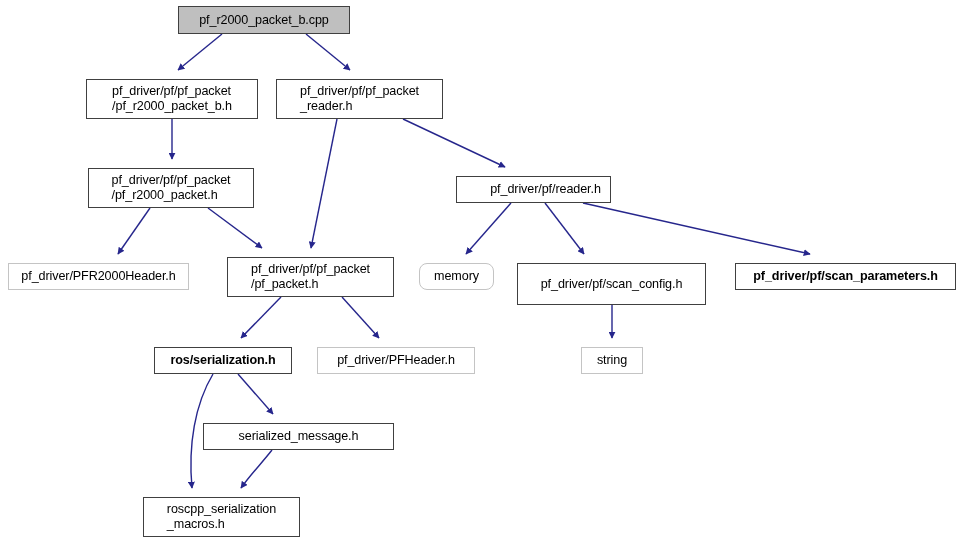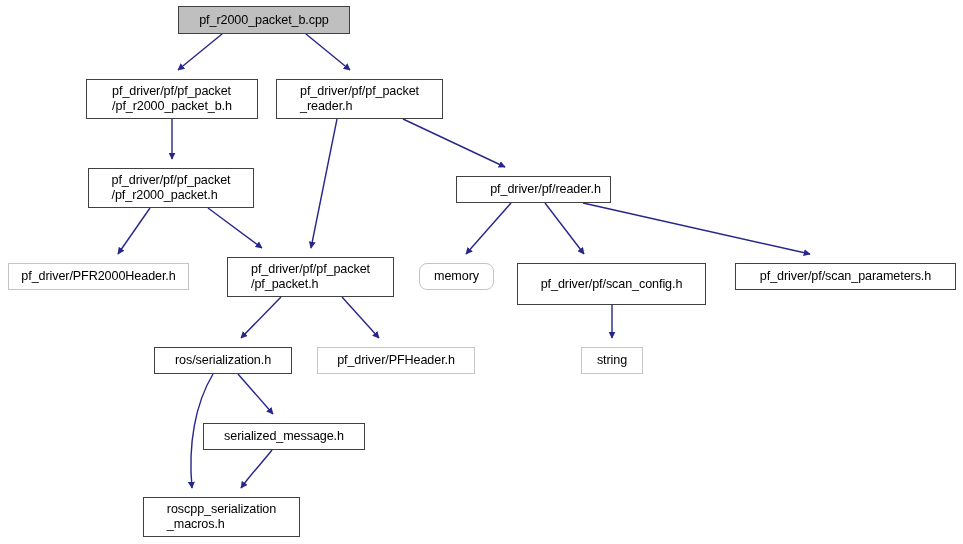--- a/index.html
+++ b/index.html
@@ -93,22 +93,22 @@
       <div class="node linked" style="left: 276px; top: 79px; width: 167px; height: 40px;"><span class="node-label">pf_driver/pf/pf_packet
 _reader.h</span></div>
       <div class="node linked" style="left: 88px; top: 168px; width: 166px; height: 40px;"><span class="node-label">pf_driver/pf/pf_packet
 /pf_r2000_packet.h</span></div>
       <div class="node linked" style="left: 456px; top: 176px; width: 155px; height: 27px; padding-left: 24px;"><span class="node-label">pf_driver/pf/reader.h</span></div>
       <div class="node" style="left: 8px; top: 263px; width: 181px; height: 27px;"><span class="node-label">pf_driver/PFR2000Header.h</span></div>
       <div class="node linked" style="left: 227px; top: 257px; width: 167px; height: 40px;"><span class="node-label">pf_driver/pf/pf_packet
 /pf_packet.h</span></div>
       <div class="node" style="left: 419px; top: 263px; width: 75px; height: 27px; border-radius: 8px;"><span class="node-label">memory</span></div>
       <div class="node linked" style="left: 517px; top: 263px; width: 189px; height: 42px;"><span class="node-label">pf_driver/pf/scan_config.h</span></div>
-      <div class="node linked" style="left: 735px; top: 263px; width: 221px; height: 27px;"><span class="node-label">pf_driver/pf/scan_parameters.h</span></div>
-      <div class="node linked" style="left: 154px; top: 347px; width: 138px; height: 27px;"><span class="node-label">ros/serialization.h</span></div>
+      <div class="node linked" style="left: 735px; top: 263px; width: 221px; height: 27px; font-weight: bold;"><span class="node-label">pf_driver/pf/scan_parameters.h</span></div>
+      <div class="node linked" style="left: 154px; top: 347px; width: 138px; height: 27px; font-weight: bold;"><span class="node-label">ros/serialization.h</span></div>
       <div class="node" style="left: 317px; top: 347px; width: 158px; height: 27px;"><span class="node-label">pf_driver/PFHeader.h</span></div>
       <div class="node" style="left: 581px; top: 347px; width: 62px; height: 27px;"><span class="node-label">string</span></div>
-      <div class="node linked" style="left: 203px; top: 423px; width: 162px; height: 27px;"><span class="node-label">serialized_message.h</span></div>
+      <div class="node linked" style="left: 203px; top: 423px; width: 191px; height: 27px;"><span class="node-label">serialized_message.h</span></div>
       <div class="node linked" style="left: 143px; top: 497px; width: 157px; height: 40px;"><span class="node-label">roscpp_serialization
 _macros.h</span></div>
     </div>
 
 </div>
 
 </body></html>

